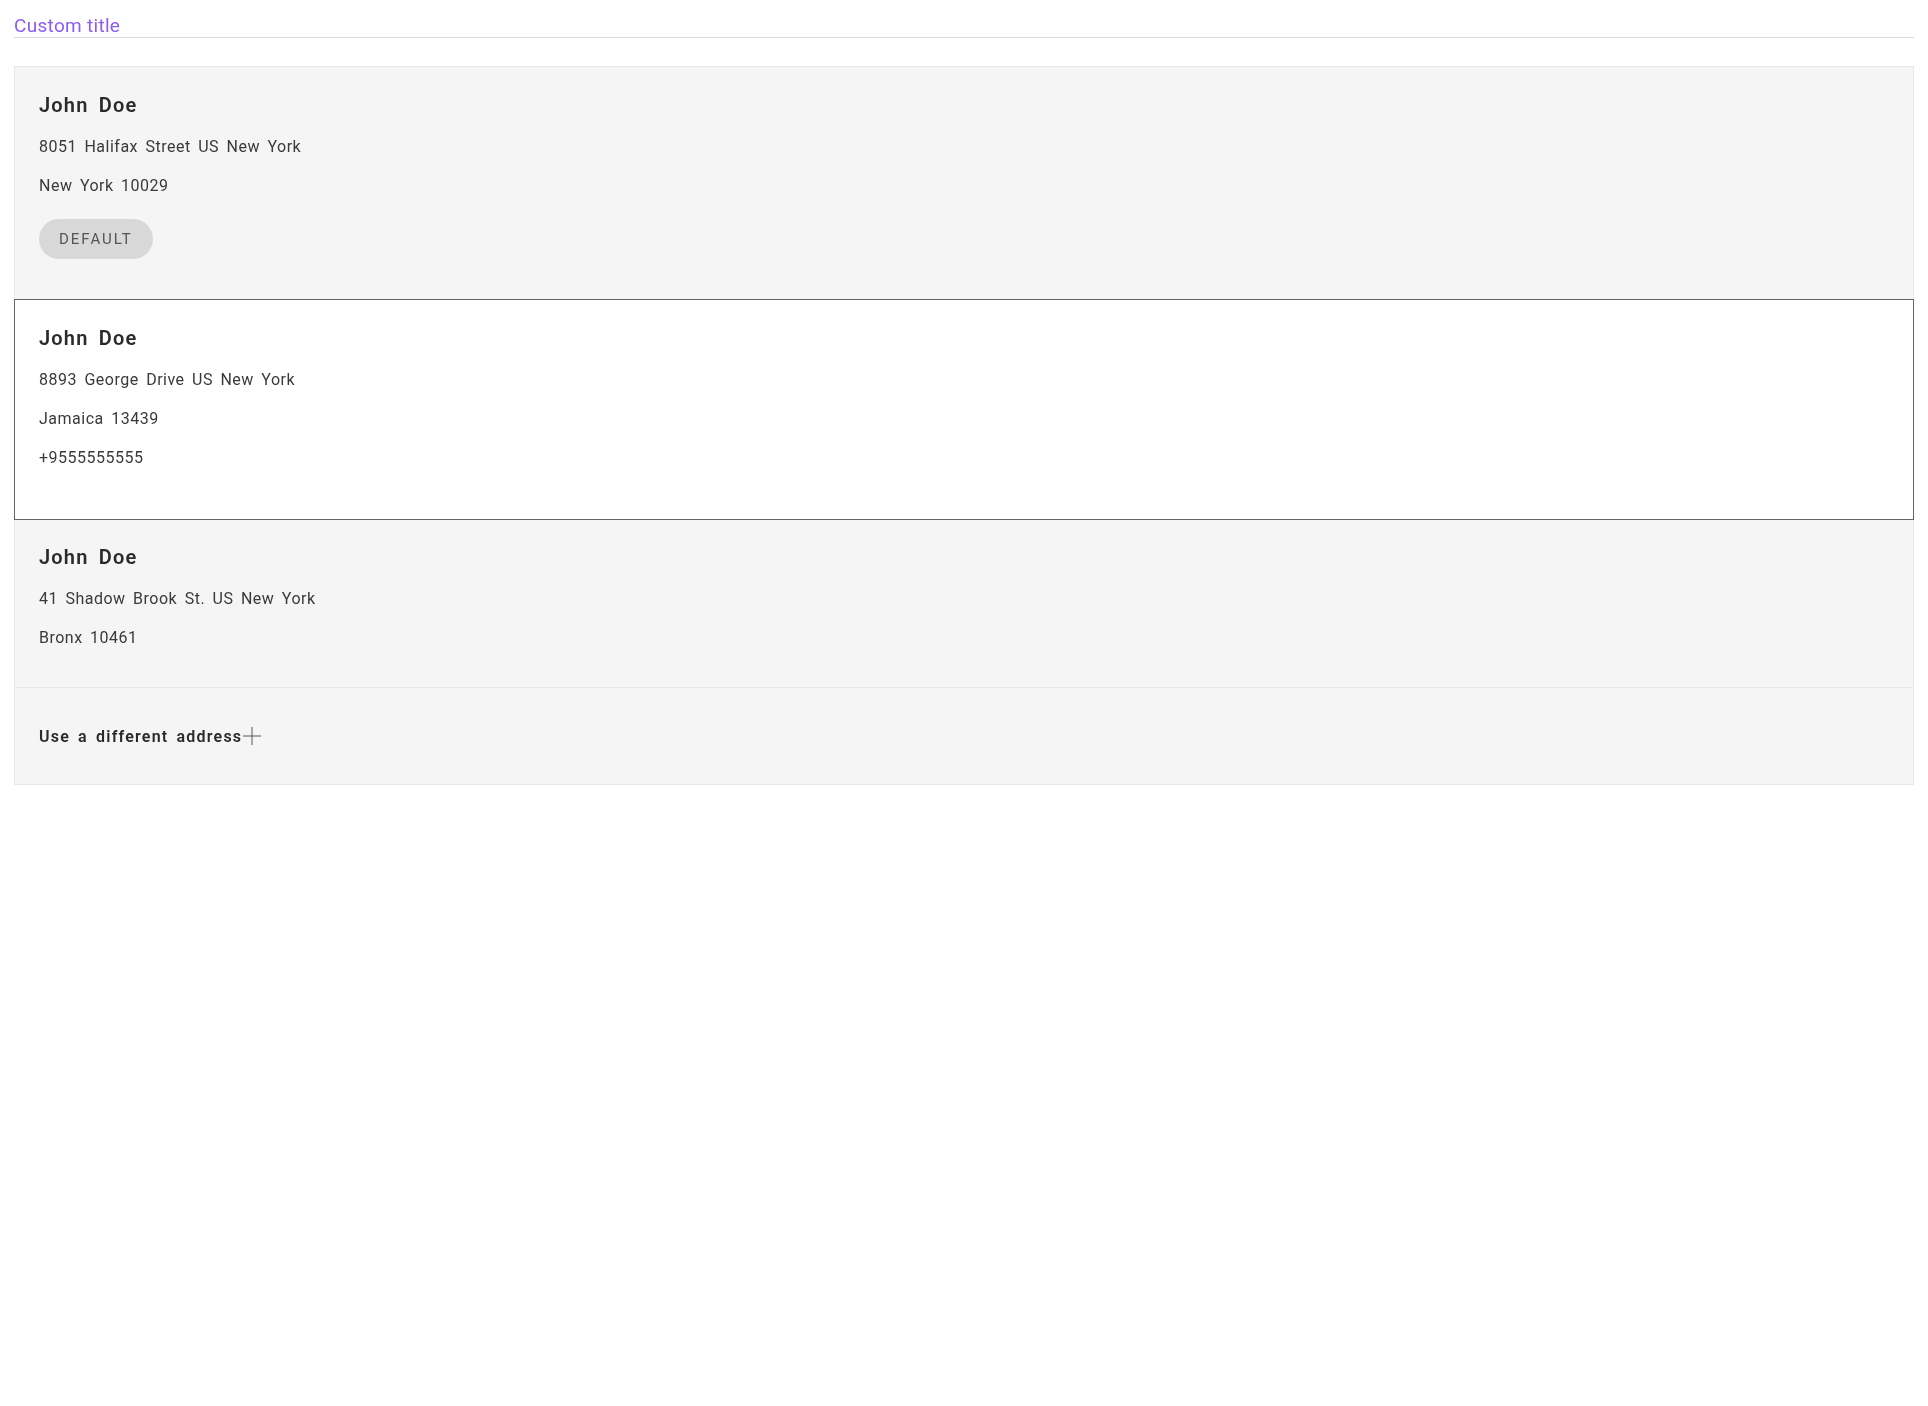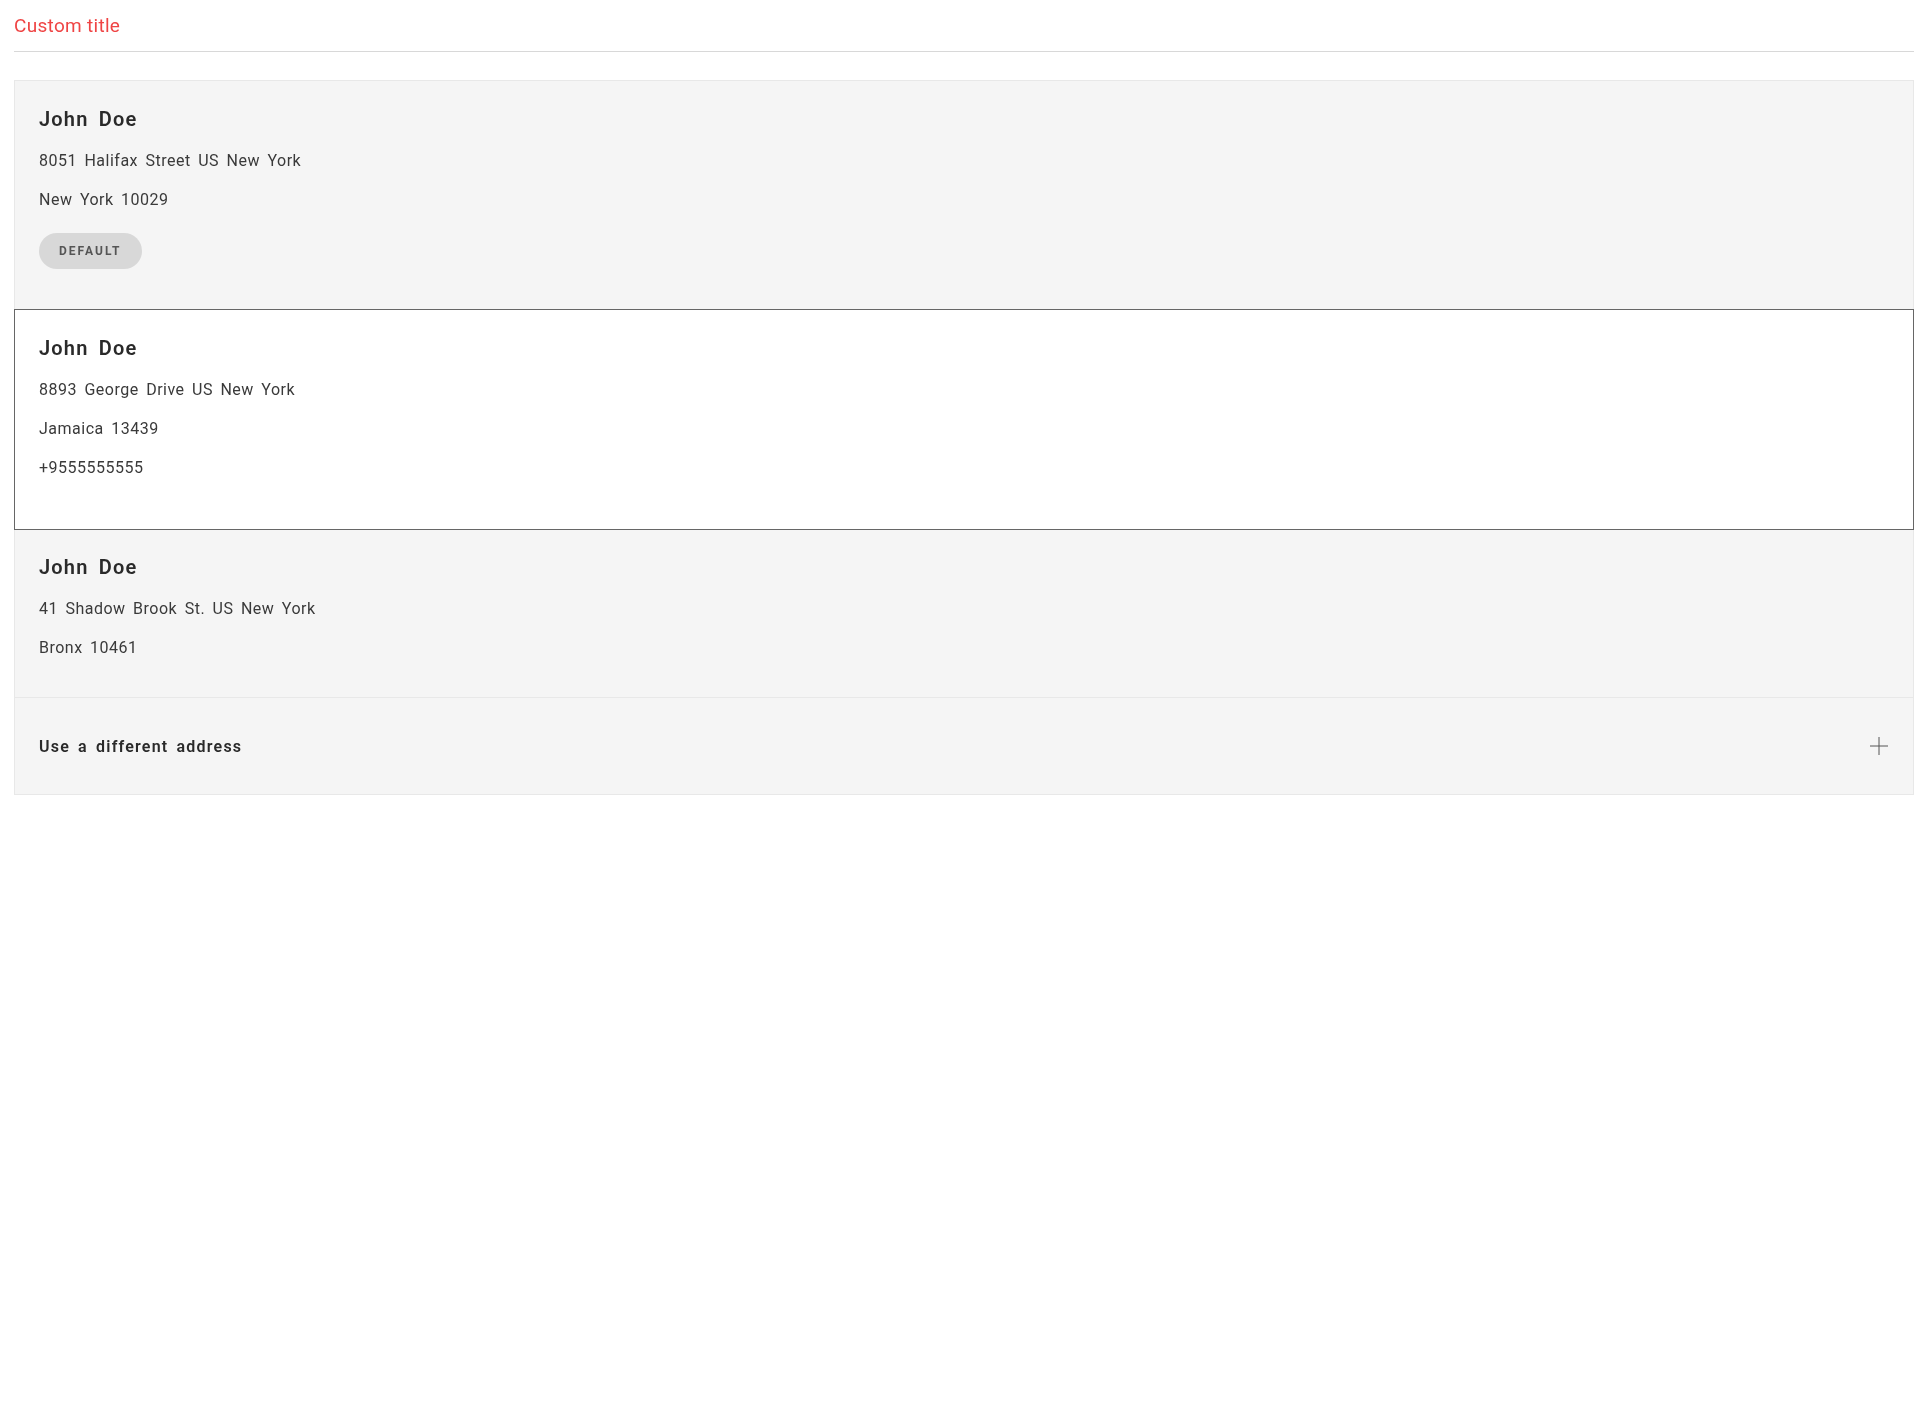--- a/index.html
+++ b/index.html
@@ -9,23 +9,22 @@
     }
     body {
       font-family: -apple-system, BlinkMacSystemFont, "Segoe UI", Roboto, Helvetica, Arial, sans-serif;
       background: #ffffff;
       padding: 14px;
       color: #333;
     }
     .page-title {
       font-size: 19px;
       font-weight: 400;
-      color: #ef4444;
+      color: #8b5cf6;
       letter-spacing: 0.3px;
-      padding-bottom: 14px;
       border-bottom: 1px solid #d8d8d8;
       margin-bottom: 28px;
     }
     .address-list {
       border: 1px solid #e8e8e8;
     }
     .address-card {
       padding: 26px 24px 40px 24px;
       background: #f5f5f5;
       border-bottom: 1px solid #e8e8e8;
@@ -55,31 +54,30 @@
       margin-bottom: 20px;
     }
     .address-card .line:last-of-type {
       margin-bottom: 0;
     }
     .default-badge {
       display: inline-block;
       margin-top: 24px;
       background: #d8d8d8;
       color: #555;
-      font-size: 12px;
-      font-weight: 700;
+      font-size: 15px;
+      font-weight: 400;
       letter-spacing: 2px;
       padding: 11px 20px;
       border-radius: 22px;
       text-transform: uppercase;
     }
     .different-address {
       display: flex;
       align-items: center;
-      justify-content: space-between;
       padding: 38px 24px;
       background: #f5f5f5;
       cursor: pointer;
     }
     .different-address .label {
       font-size: 16px;
       font-weight: 600;
       color: #2a2a2a;
       letter-spacing: 1.2px;
       word-spacing: 3px;

